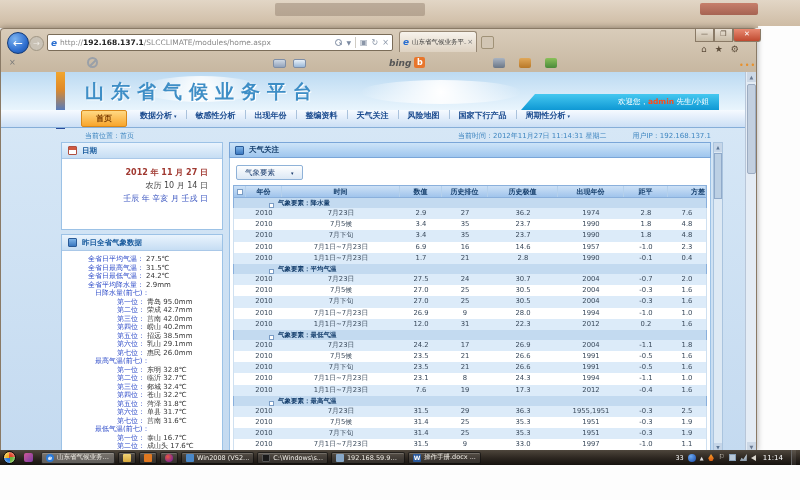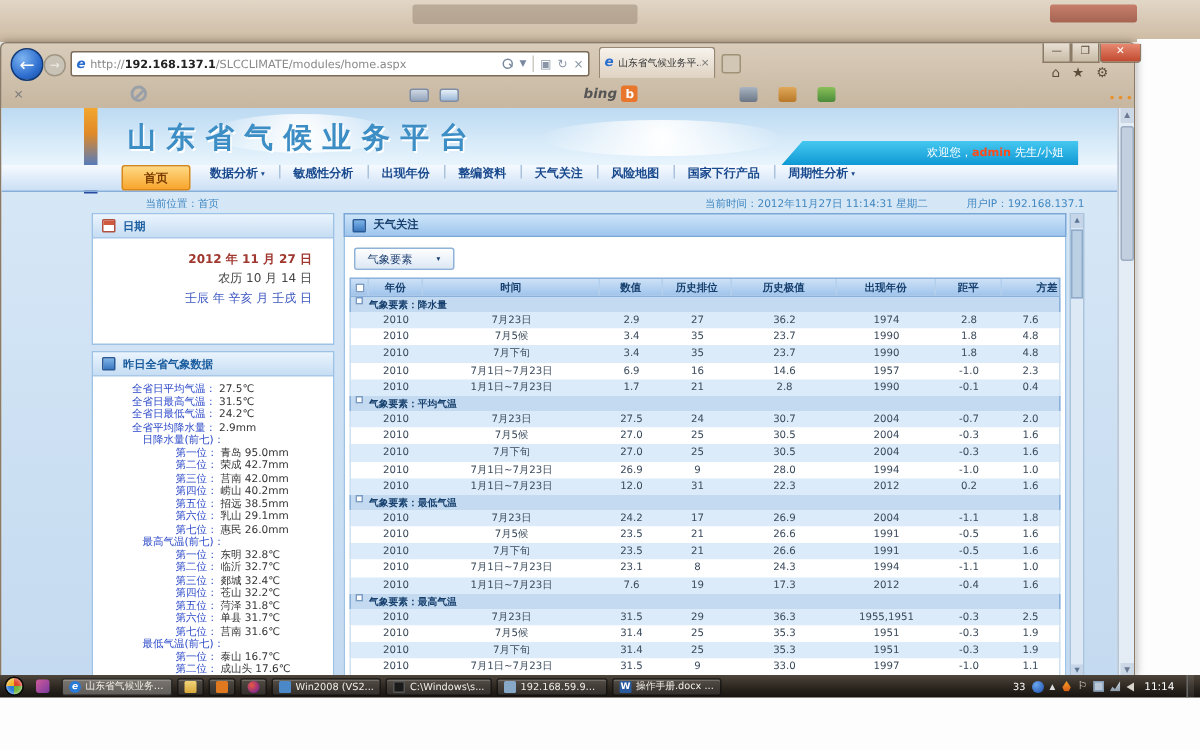--- a/index.html
+++ b/index.html
@@ -55,21 +55,21 @@
   .banner { position:absolute; left:0; top:0; width:744px; height:38px; background:linear-gradient(180deg,#bcdaf2,#e9f5fd); }
   .cloud { position:absolute; border-radius:50%; background:radial-gradient(circle,#ffffff,rgba(255,255,255,0)); }
   .page-title { position:absolute; left:84px; top:7px; font-size:19px; font-weight:bold; color:#3e8ec6; letter-spacing:7px; text-shadow:1px 1px 0 #ffffff; white-space:nowrap; }
   .welcome { position:absolute; left:520px; top:22px; width:198px; height:16px; background:linear-gradient(180deg,#45c8f0,#0f98d4); clip-path:polygon(14px 0,100% 0,100% 100%,0 100%); color:#fff; font-size:7.5px; line-height:16px; text-align:right; padding-right:10px; }
   .welcome .usr { color:#ff4a1a; font-weight:bold; }
   .navbar { position:absolute; left:0; top:38px; width:744px; height:18px; background:linear-gradient(180deg,#f6faff,#cbdff5); border-bottom:1px solid #86aed8; display:flex; align-items:flex-start; padding-left:80px; }
   .nav-item { font-size:8px; font-weight:bold; color:#1a4a8e; padding:0 9px; white-space:nowrap; display:flex; align-items:center; gap:2px; }
   .nav-item.active { background:linear-gradient(180deg,#ffd984,#f8a52c); border:1px solid #d8881a; border-radius:2px; color:#7a3c00; padding:2px 14px; margin-right:4px; }
   .nav-arrow { font-size:5px; color:#1a4a8e; }
   .nav-sep { width:1px; height:9px; background:#aac2dc; }
-  .crumbrow { position:absolute; left:12px; top:57px; width:744px; height:13px; font-size:7px; color:#3f86c0; }
+  .crumbrow { position:absolute; left:0; top:57px; width:744px; height:13px; font-size:7px; color:#3f86c0; }
   .crumb { position:absolute; left:84px; top:2px; }
   .inforight { position:absolute; right:34px; top:2px; display:flex; gap:26px; }
 
   
   .panel { position:absolute; background:#fff; border:1px solid #9cc2e6; }
   .panel-head { height:16px; background:linear-gradient(180deg,#eaf4fd,#c6ddf3); border-bottom:1px solid #aac8e8; display:flex; align-items:center; padding:0 6px; gap:5px; }
   .panel-head .ttl { font-size:7.5px; font-weight:bold; color:#1a5c9e; }
   .cal-ic { width:9px; height:9px; background:#fff; border:1px solid #b05040; border-radius:1px; position:relative; }
   .cal-ic::before { content:""; position:absolute; left:0; top:0; width:100%; height:3px; background:#d05a40; }
   .grid-ic { width:9px; height:9px; background:linear-gradient(180deg,#7fb4e8,#3a78c0); border:1px solid #2a5a96; border-radius:1px; }
@@ -96,21 +96,21 @@
   .main-content { position:absolute; left:0; top:16px; width:482px; height:295px; background:#fff; border:1px solid #9cc2e6; border-top:none; overflow:hidden; }
   .elem-btn { position:absolute; left:6px; top:7px; height:15px; padding:0 8px; background:linear-gradient(180deg,#fefefe,#dce8f5); border:1px solid #8fb2d8; border-radius:2px; font-size:7.5px; color:#1a3c6e; display:flex; align-items:center; gap:16px; }
   .elem-btn .nav-arrow{ color:#1a3c6e; }
   .grid { position:absolute; left:3px; top:27px; width:474px; }
   .thead { display:flex; height:13px; background:linear-gradient(180deg,#cde1f6,#a0c4ec); border:1px solid #8ab0dc; }
   .th { font-size:7px; font-weight:bold; color:#17406e; text-align:center; line-height:12px; border-right:1px solid #b4d0ec; overflow:hidden; }
   .ckcol { width:12px; flex:none; position:relative; }
   .cbx { position:absolute; left:3px; top:3px; width:6px; height:6px; background:#fff; border:1px solid #7a9cc4; }
   .c0{width:36px;flex:none;} .c1{width:118px;flex:none;} .c2{width:42px;flex:none;} .c3{width:46px;flex:none;}
   .c4{width:70px;flex:none;} .c5{width:66px;flex:none;} .c6{width:44px;flex:none;} .c7{width:38px;flex:none;text-align:right;}
-  .group-row { position:relative; display:flex; align-items:flex-start; height:10px; background:#c3daf0; border-left:1px solid #8ab0dc; border-right:1px solid #8ab0dc; }
+  .group-row { position:relative; display:flex; align-items:flex-end; height:10px; background:#c3daf0; border-left:1px solid #8ab0dc; border-right:1px solid #8ab0dc;padding-left:32px; }
   .group-row .cbx { position:static; margin:0 4px 0 3px; width:5px; height:5px; }
   .glabel { font-size:6.5px; font-weight:bold; color:#17406e; line-height:10px; }
   .trow { display:flex; height:11.2px; border-left:1px solid #cfe0f0; border-right:1px solid #cfe0f0; }
   .trow.odd { background:#dcebf9; }
   .trow.even { background:#ffffff; }
   .td { font-size:6.8px; color:#3a4a5c; text-align:center; line-height:11px; overflow:hidden; white-space:nowrap; }
   .main-scroll { position:absolute; left:712px; top:70px; width:10px; height:311px; background:#dde9f4; border:1px solid #aac4de; }
   .main-scroll .arr { position:absolute; left:0; width:8px; height:9px; background:#c6d6e8; color:#5a7494; font-size:4.5px; text-align:center; line-height:9px; }
   .main-scroll .thumb { position:absolute; left:0; top:10px; width:8px; height:46px; background:#bcd0e4; border:1px solid #90aaca; }
 

